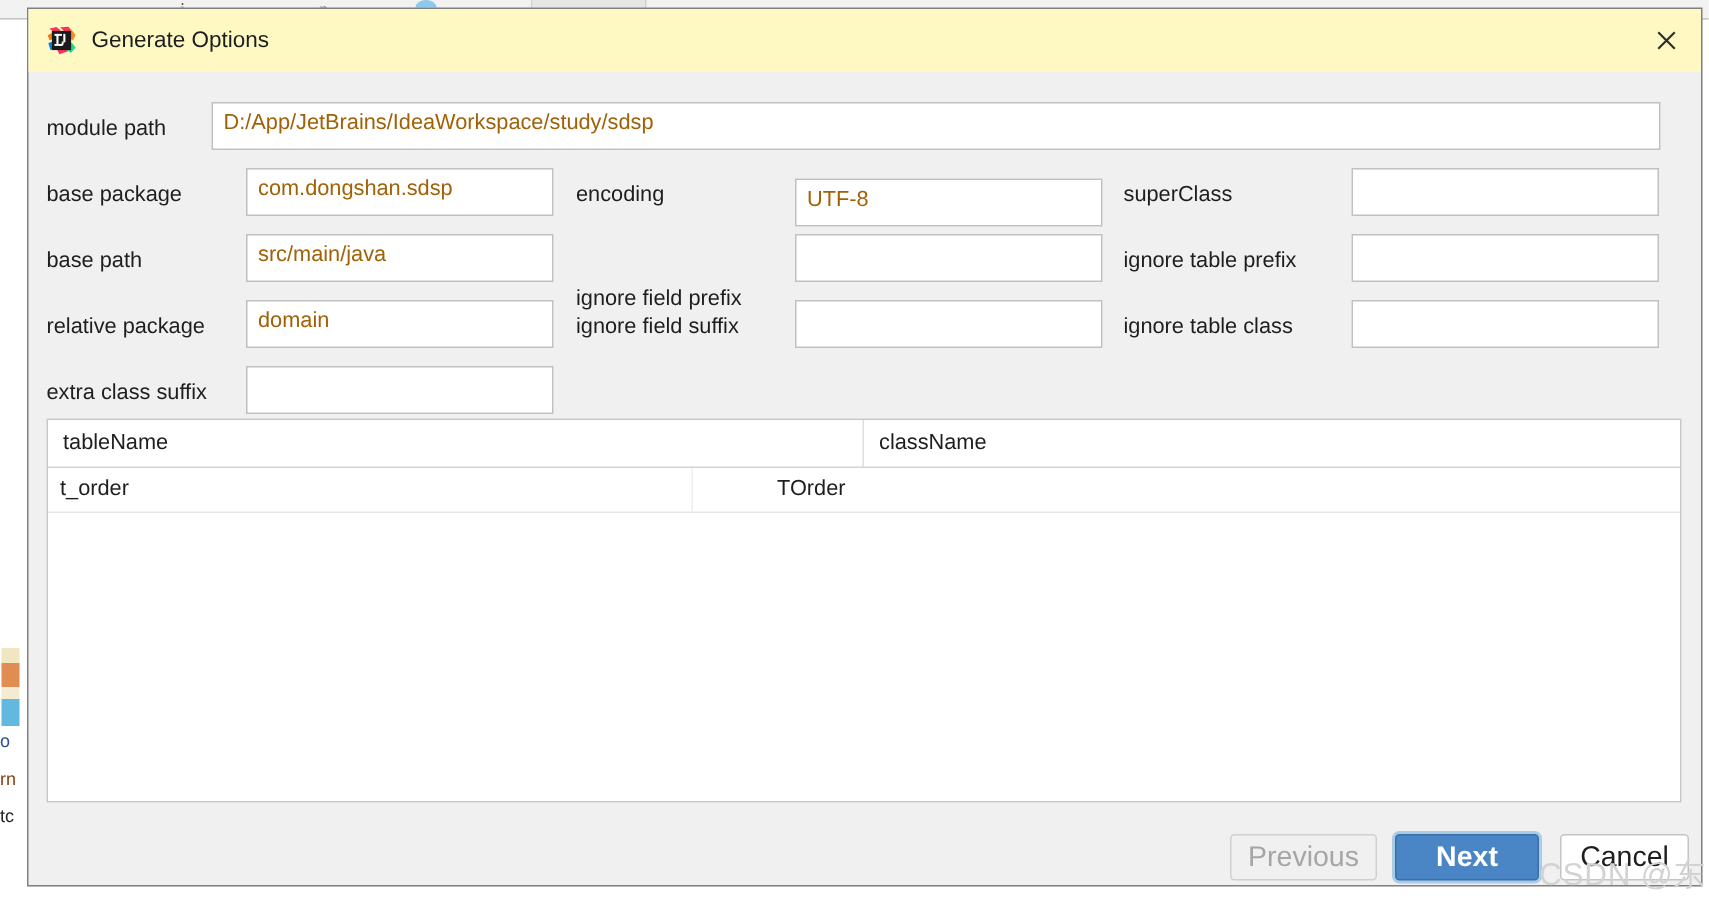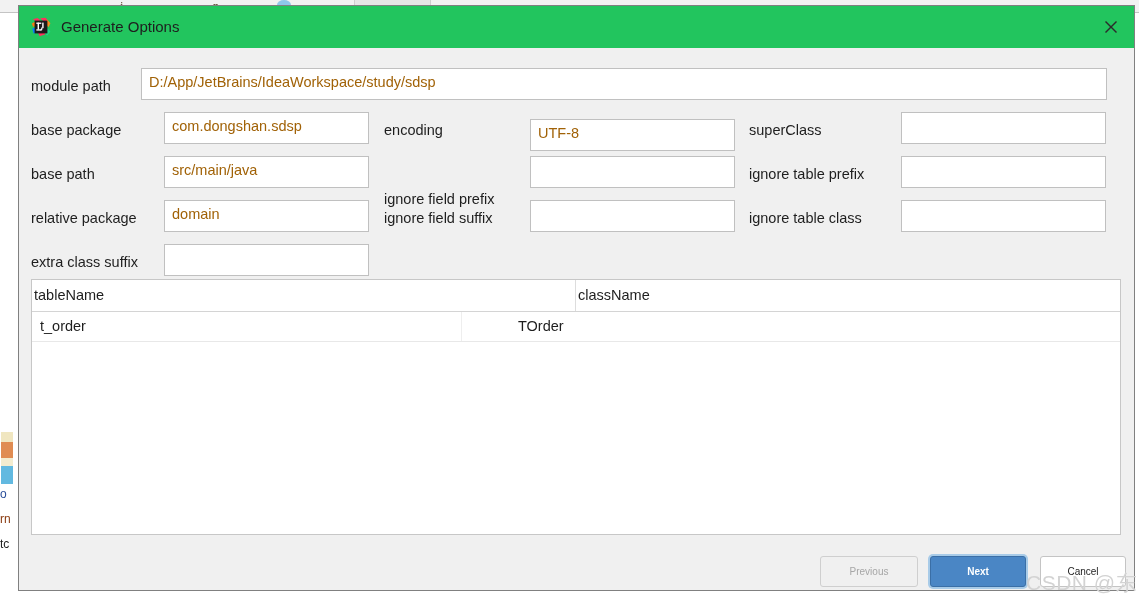--- a/index.html
+++ b/index.html
@@ -78,21 +78,21 @@
     background: #f0f0f0;
     border: 1px solid #808080;
     box-sizing: border-box;
     box-shadow: 0 0 0 0 rgba(0,0,0,0);
   }
 
   
   .titlebar {
     position: relative;
     height: 42px;
-    background: #22c55e;
+    background: #fef9c3;
   }
   .title-icon {
     position: absolute;
     left: 12px;
     top: 11px;
     width: 20px;
     height: 20px;
   }
   .title-text {
     position: absolute;
@@ -161,21 +161,21 @@
   .thead {
     display: flex;
     height: 31px;
     border-bottom: 1px solid #d4d4d4;
     background: #ffffff;
   }
   .th {
     font-size: 14.5px;
     color: #1e1e1e;
     line-height: 31px;
-    padding-left: 2px;
+    padding-left: 10px;
     box-sizing: border-box;
     white-space: nowrap;
   }
   .th.col0 { width: 544px; border-right: 1px solid #dddddd; }
   .th.col1 { flex: 1; }
   .trow {
     display: flex;
     height: 29px;
     border-bottom: 1px solid #e8e8e8;
   }
@@ -195,21 +195,21 @@
     position: absolute;
     left: 0;
     top: 540px;
     width: 1115px;
     height: 44px;
   }
   .btn {
     position: absolute;
     height: 31px;
     box-sizing: border-box;
-    font-size: 10px;
+    font-size: 19px;
     font-family: "Liberation Sans", sans-serif;
     border-radius: 3px;
     display: flex;
     align-items: center;
     justify-content: center;
     cursor: default;
     user-select: none;
   }
   .btn-previous {
     left: 801px;

